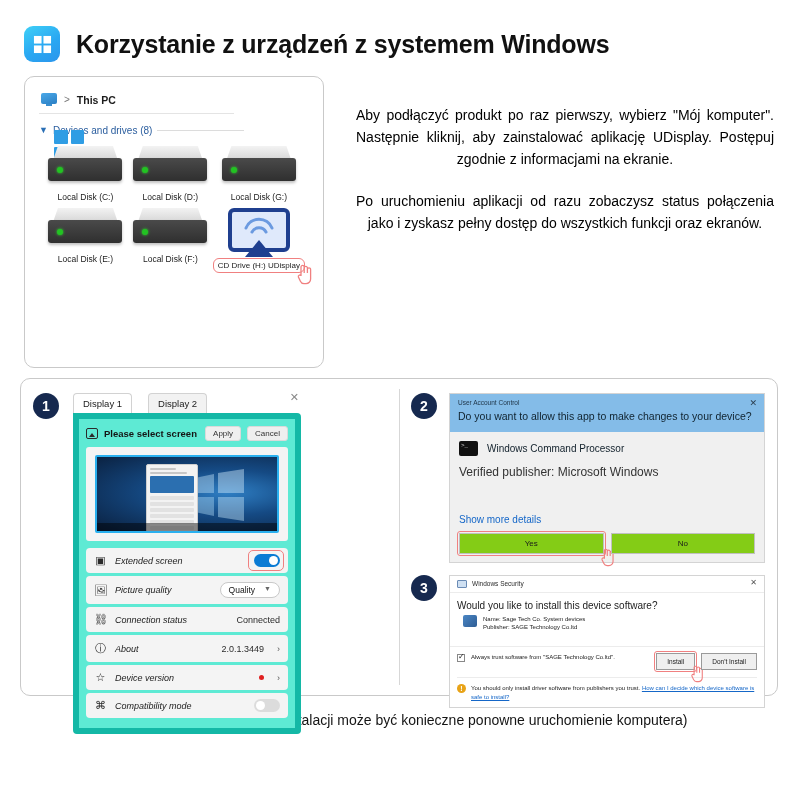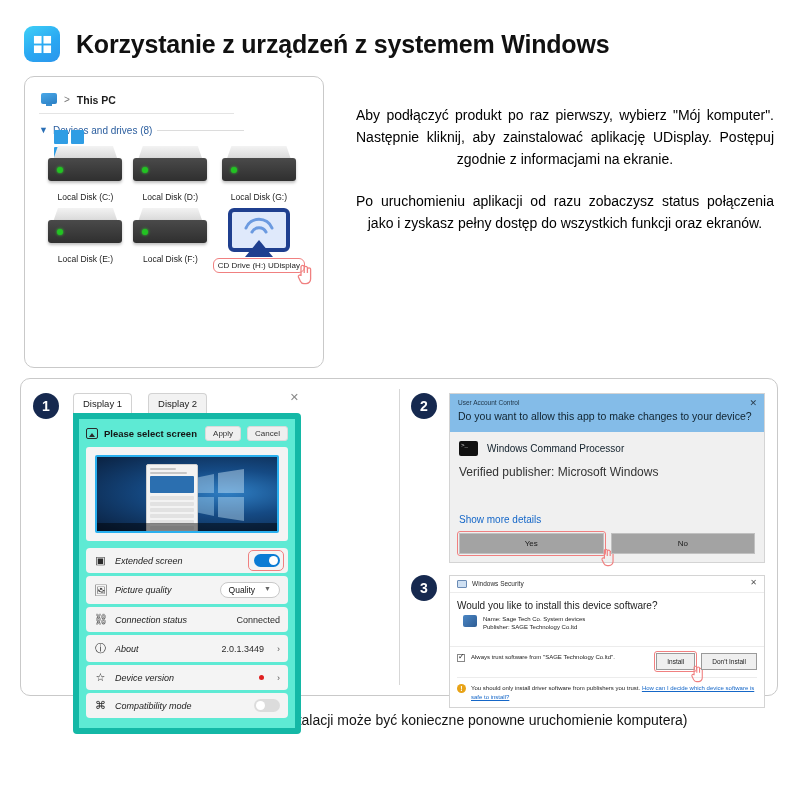--- a/index.html
+++ b/index.html
@@ -184,21 +184,21 @@
   .uac-x { position: absolute; right: 7px; top: 4px; font-size: 9px; color: #2c3f50; }
   .uac-q { font-size: 10.5px; color: #10232f; line-height: 1.32; }
   .uac-body { padding: 9px 9px 8px; }
   .uac-prog { display: flex; align-items: center; gap: 9px; margin-bottom: 9px; }
   .cmd-ico { width: 19px; height: 15px; background: #111; border-radius: 2px; position: relative; flex: none; }
   .cmd-ico::before { content: ">_"; position: absolute; left: 2px; top: 1px; color: #ddd; font-size: 6px; font-family: "Liberation Mono", monospace; }
   .uac-name { font-size: 10px; color: #11202b; }
   .uac-pub { font-size: 12px; color: #333; margin-bottom: 15px; }
   .uac-link { font-size: 10px; color: #1567c8; margin-bottom: 8px; margin-top: 35px; }
   .uac-btns { display: flex; gap: 7px; position: relative; }
-  .uac-btn { flex: 1; text-align: center; font-size: 8px; padding: 5px 0; background: #a3a3a3; border: 1px solid #c0c0c0; color: #1b1b1b; position: relative; }
+  .uac-btn { flex: 1; text-align: center; font-size: 8px; padding: 5px 0; background: #84cc16; border: 1px solid #c0c0c0; color: #1b1b1b; position: relative; }
   .btn-hl { position: absolute; left: -3px; top: -3px; right: -3px; bottom: -3px; border: 1.4px solid #f08080; border-radius: 3px; }
 
   
   .wsec { flex: 1; border: 1px solid #d4d4d4; background: #fff; }
   .wsec-title { display: flex; align-items: center; gap: 5px; padding: 4px 7px; border-bottom: 1px solid #ececec; position: relative; }
   .wsec-title-ico { width: 10px; height: 8px; border: 1px solid #6a8bb5; background: #cfe0f2; border-radius: 1px; }
   .wsec-title-txt { font-size: 6.5px; color: #2c2c2c; }
   .wsec-x { position: absolute; right: 7px; top: 2px; font-size: 8px; color: #555; }
   .wsec-body { padding: 7px; }
   .wsec-q { font-size: 10px; color: #1b1b1b; margin-bottom: 4px; }

